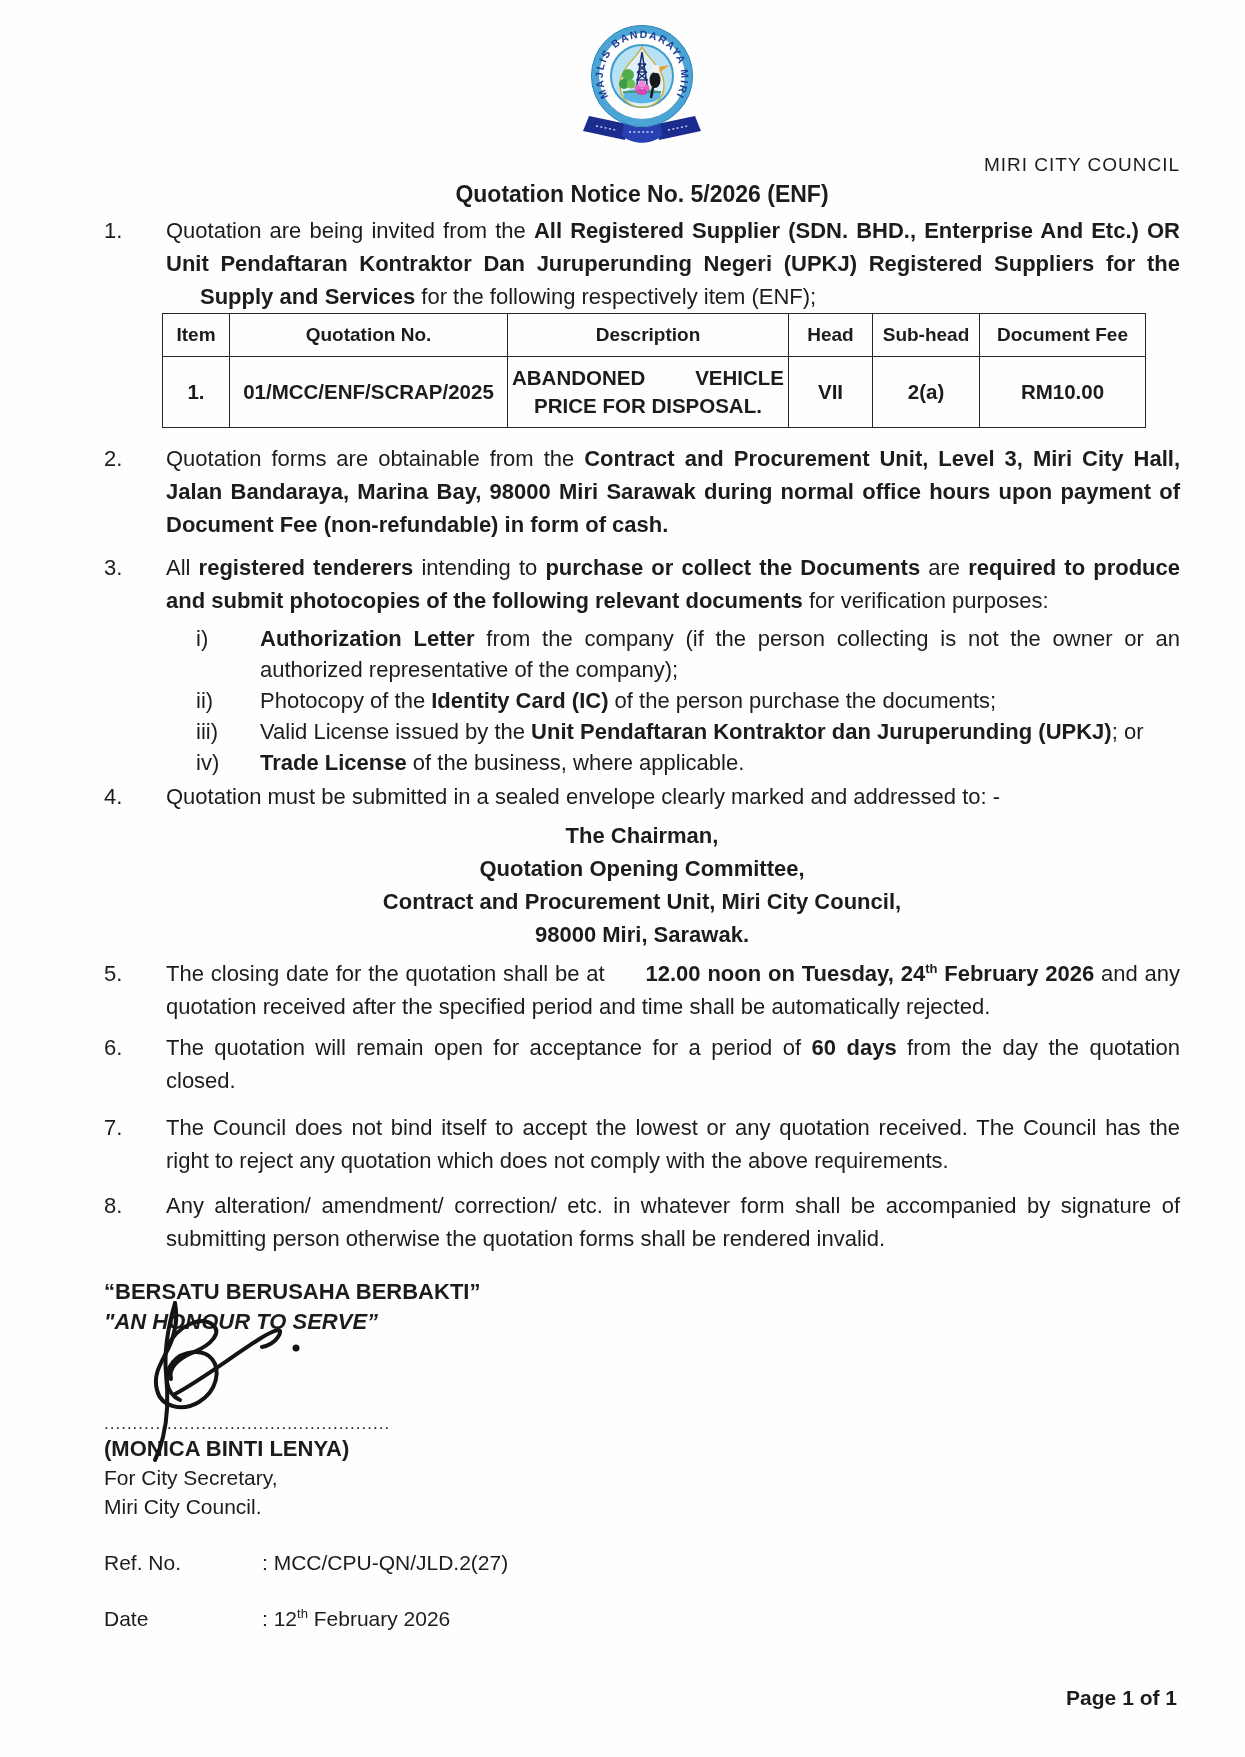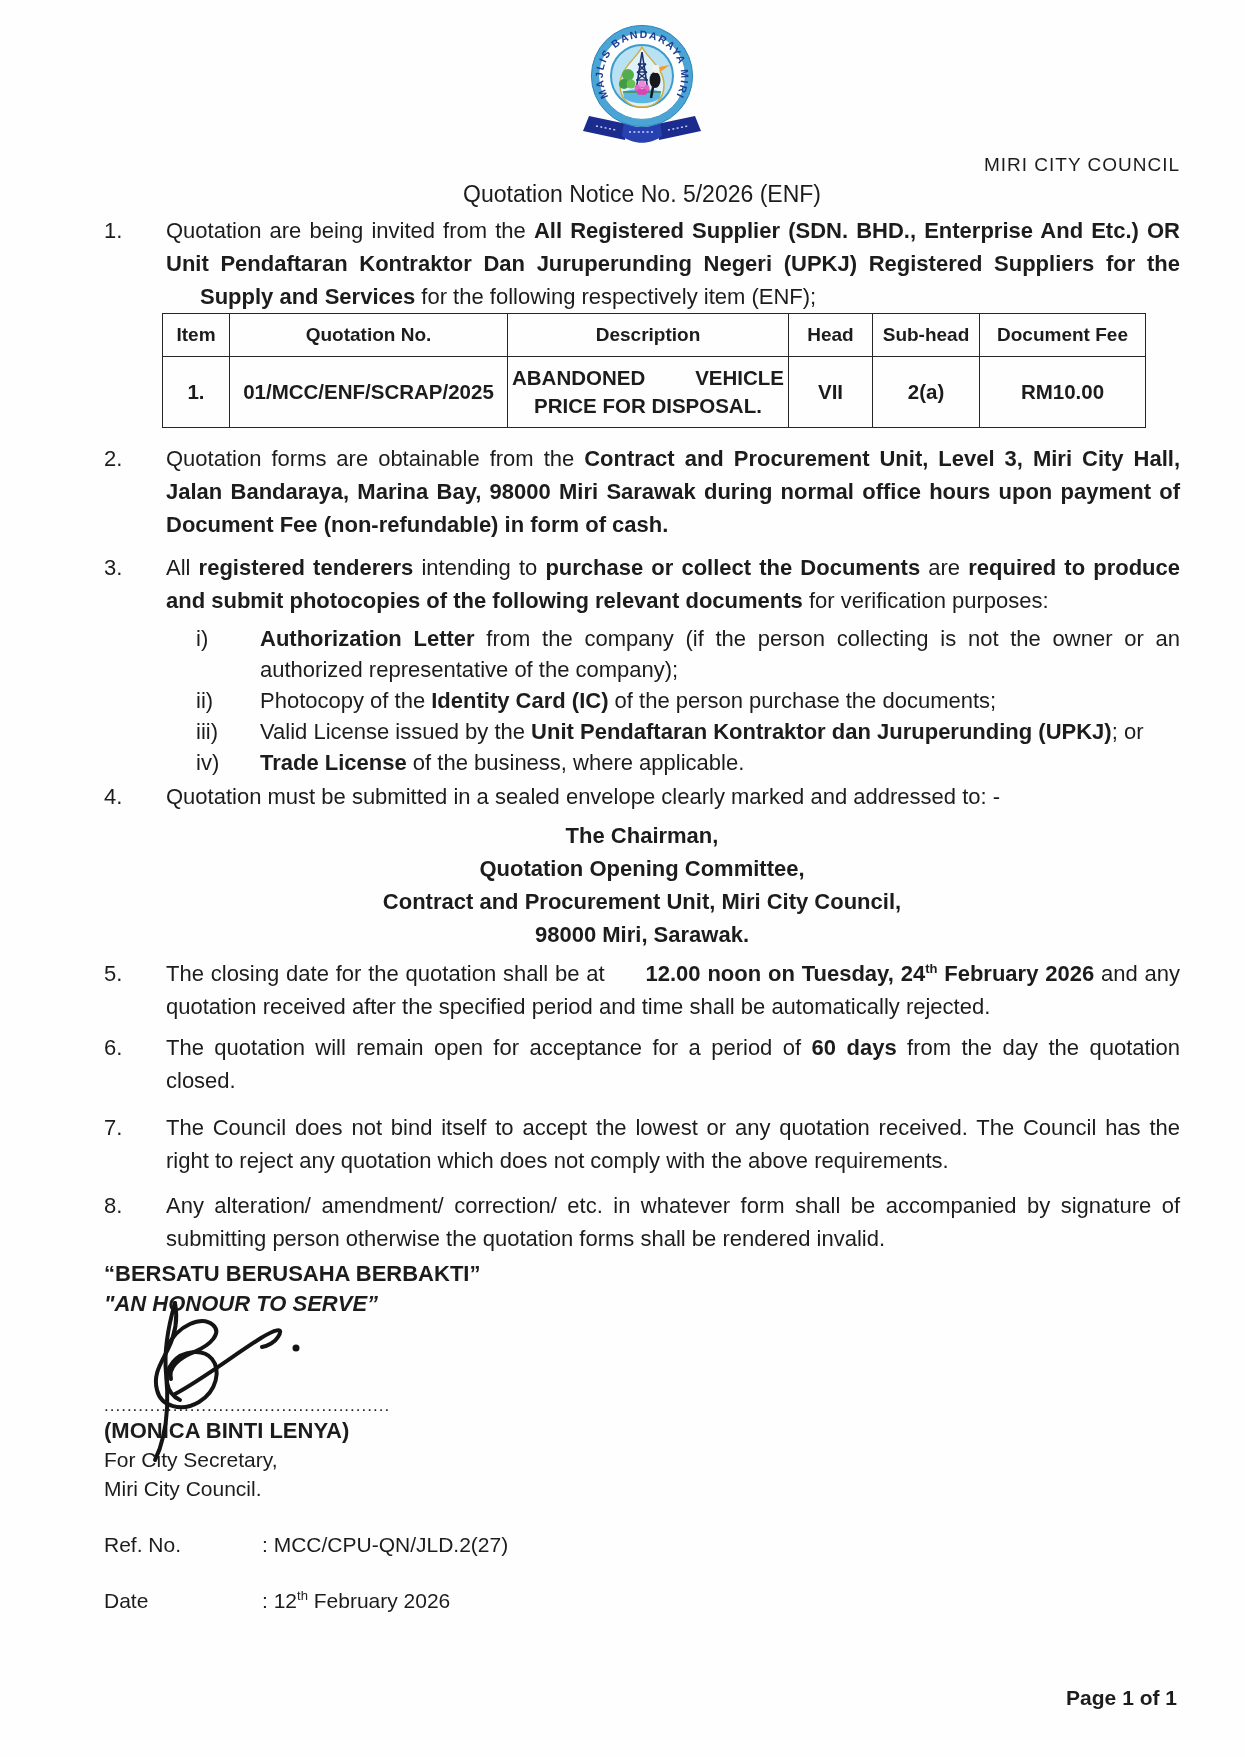--- a/index.html
+++ b/index.html
@@ -4,21 +4,21 @@
 <style>
   html,body{margin:0;padding:0;background:#e8e8e8;}
   .page{
     width:1245px;height:1757px;margin:0 auto;background:#fefefe;
     position:relative;overflow:hidden;color:#1c1c1c;
     font-family:"Liberation Sans",sans-serif;
   }
   .content{padding:0 65px 0 104px;}
   .logo-wrap{text-align:center;padding-top:24px;height:122px;}
   .org{Text-align:center;font-size:19px;line-height:26px;margin-top:6px;letter-spacing:1px;text-align:right;}
-  .title{text-align:center;font-size:23px;font-weight:400;line-height:28px;margin-top:2px;}
+  .title{text-align:center;font-size:23px;font-weight:700;line-height:28px;margin-top:2px;}
   .item{display:flex;}
   .num{width:62px;flex:none;font-size:22px;line-height:33px;}
   .ptext{flex:1;text-align:justify;font-size:22px;line-height:33px;}
   .b{font-weight:700;}
   .u{text-decoration-thickness:2px;text-underline-offset:3px;margin-left:34px;}
   sup{font-size:13px;line-height:0;}
   .m-para1{margin-top:6px;}
   .m-para2{margin-top:14px;}
   .m-para3{margin-top:10px;}
   .m-para4{margin-top:2px;}
@@ -31,21 +31,21 @@
   table.qtable th{font-size:19px;font-weight:700;text-align:center;padding:9px 4px;line-height:24px;}
   table.qtable td{font-size:20.5px;font-weight:700;text-align:center;padding:7px 4px;line-height:28px;vertical-align:middle;}
   td.desc{text-align:left;padding:7px 12px;}
   .desc1{text-align:justify;text-align-last:justify;}
   .desc2{text-align:center;}
   .sublist{margin-top:6px;}
   .sub{display:flex;margin-left:92px;}
   .slabel{width:64px;flex:none;font-size:22px;line-height:31px;}
   .stext{flex:1;text-align:justify;font-size:22px;line-height:31px;}
   .address{text-align:center;font-weight:700;font-size:22px;line-height:33px;margin-top:6px;}
-  .motto1{margin-top:4px;font-weight:700;font-size:22px;line-height:30px;}
+  .motto1{margin-top:22px;font-weight:700;font-size:22px;line-height:30px;}
   .motto2{font-weight:700;font-style:italic;font-size:22px;line-height:30px;}
   .dots{margin-top:78px;font-size:17px;line-height:18px;letter-spacing:1px;color:#222;}
   .signer-name{margin-top:2px;font-weight:700;font-size:22px;line-height:28px;}
   .signer-line{font-size:21px;line-height:29px;}
   .refrow{display:flex;font-size:21px;line-height:28px;margin-top:28px;}
   .refrow.first{margin-top:28px;}
   .rlabel{width:158px;flex:none;}
   .signature{position:absolute;left:118px;top:1293px;width:215px;height:170px;}
   .footer{position:absolute;top:1686px;right:68px;font-weight:700;font-size:21px;}
 </style>

